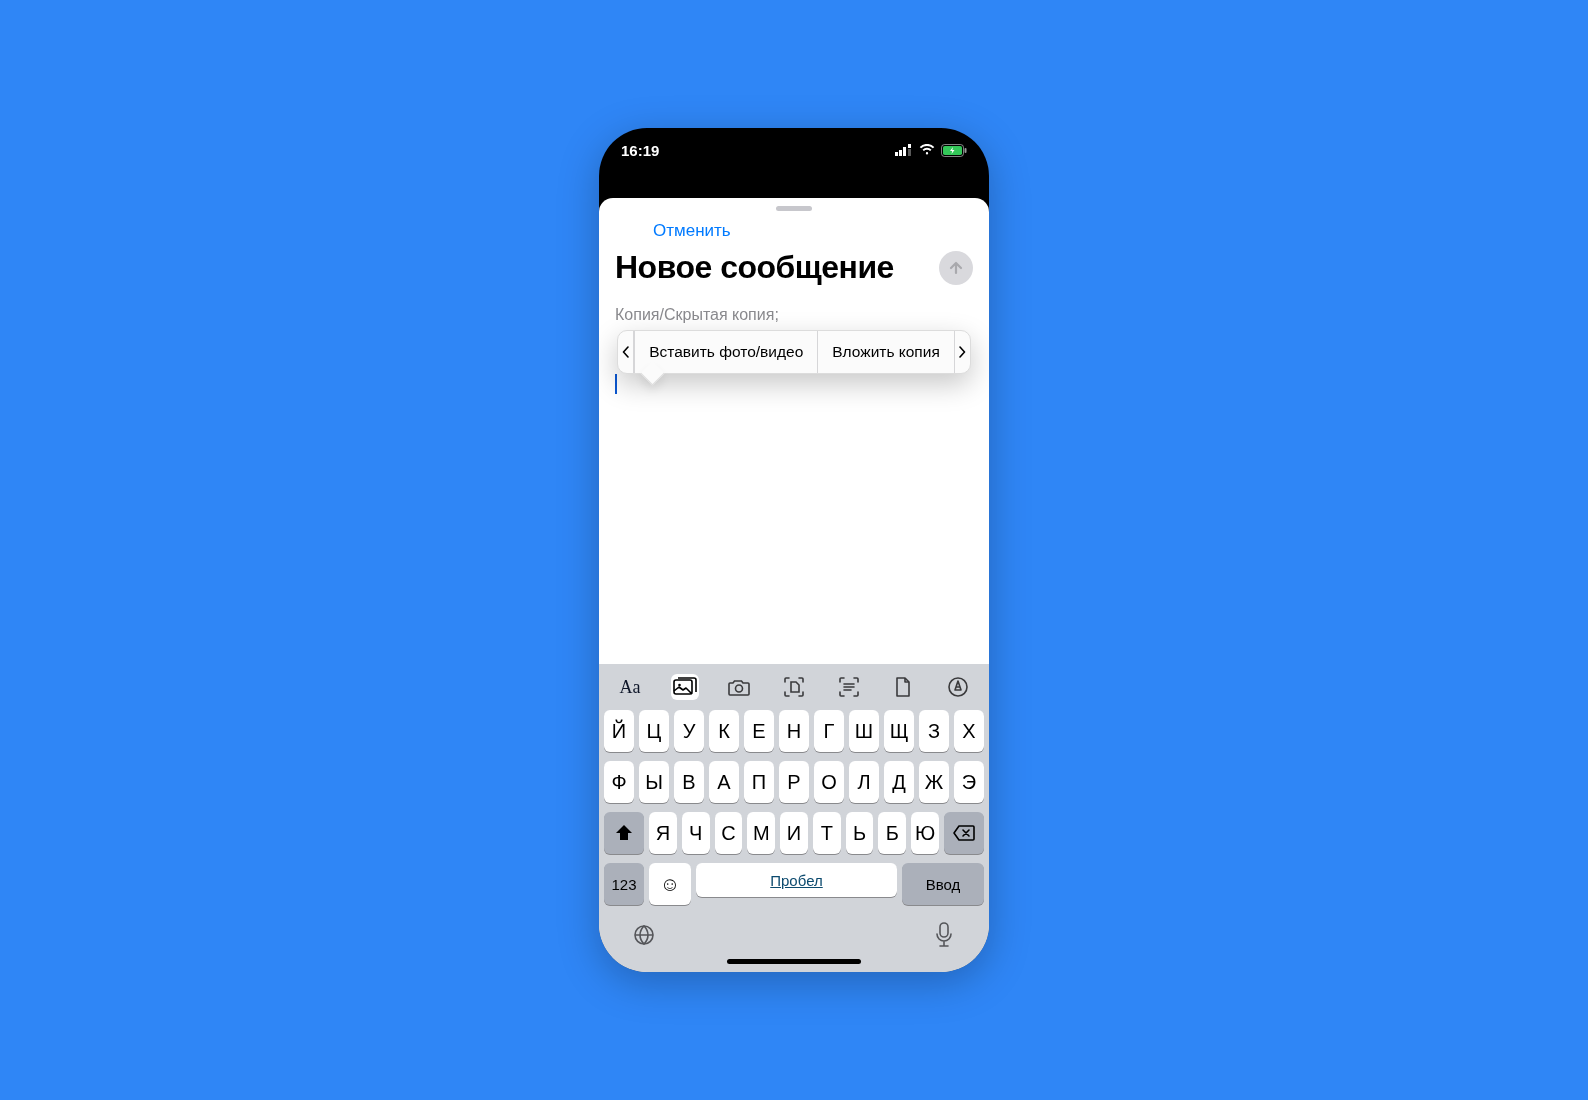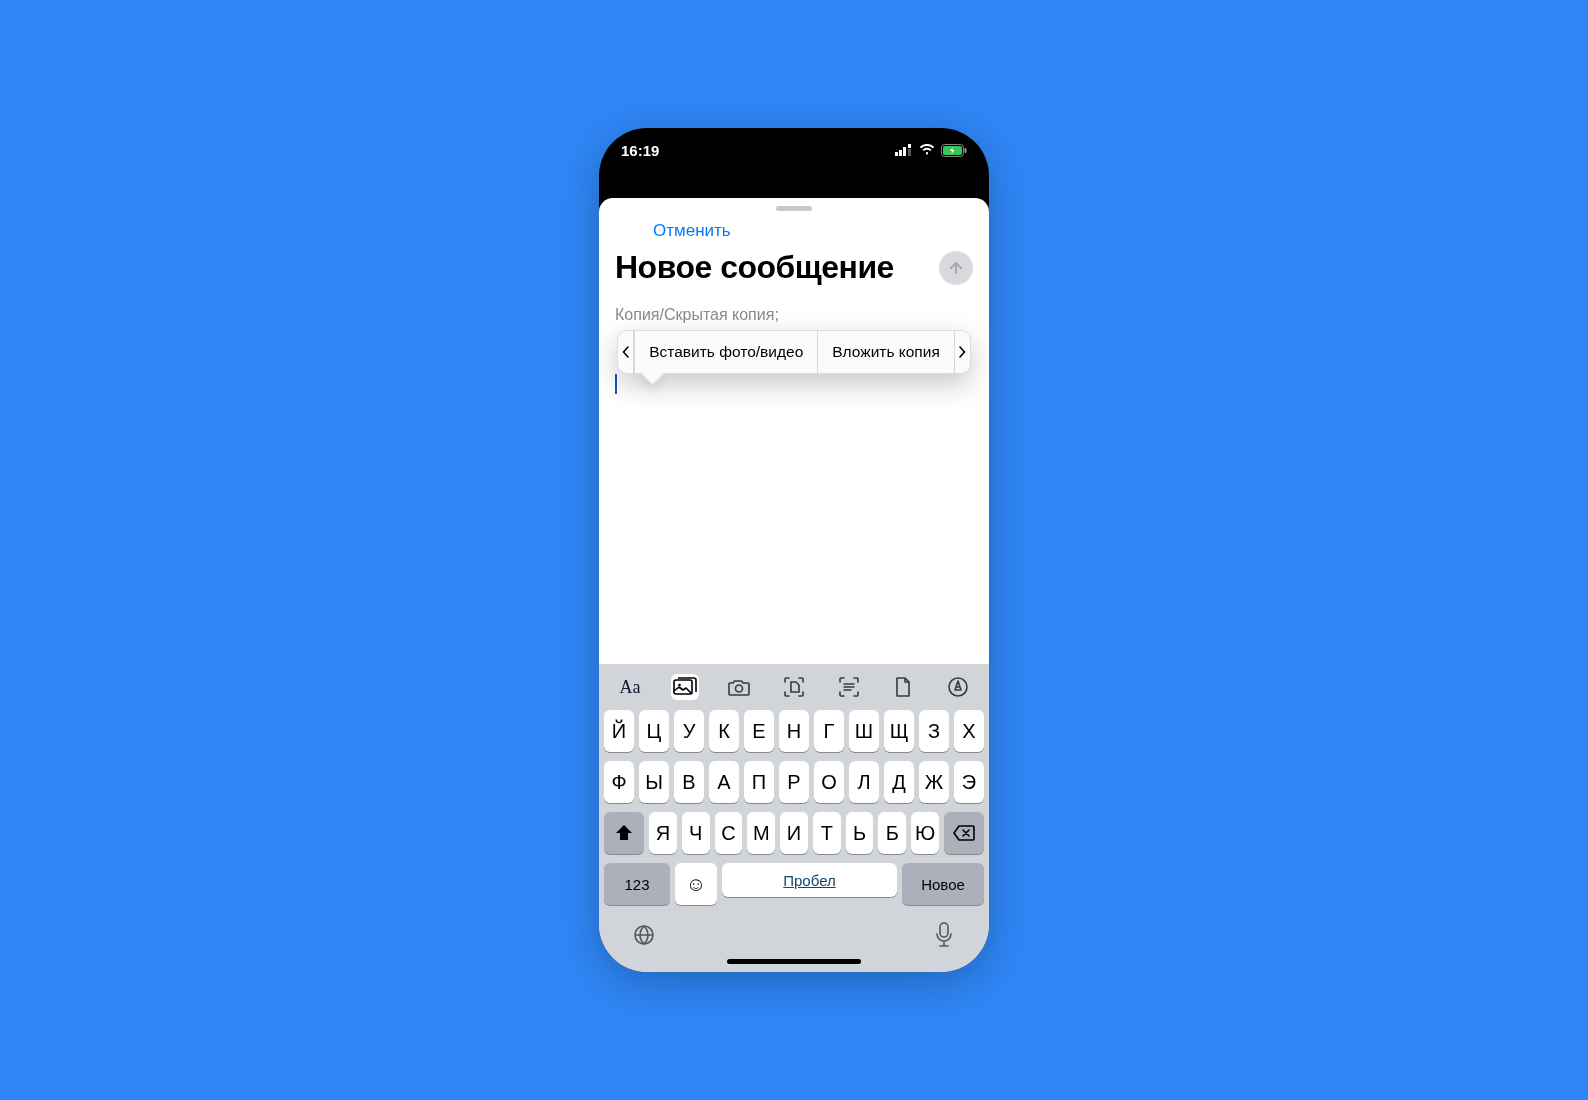--- a/index.html
+++ b/index.html
@@ -48,21 +48,21 @@
   .kb-tool { width:28px; height:26px; display:flex; align-items:center; justify-content:center; color:#0f172a; background:none; border:none; cursor:pointer;}
   .kb-tool.active { background:#fff; border-radius:6px; }
   .krow { display:flex; gap:5px; justify-content:center; margin-bottom:9px; padding:0 2px;}
   .kkey { flex:1; max-width:32px; height:42px; background:#fff; border-radius:6px; box-shadow:0 1px 0 #898a8d; display:flex; align-items:center; justify-content:center; font-size:20px; color:#000; border:none; cursor:pointer; font-weight:400;}
   .krow.r2 .kkey { max-width:30px; }
   .krow.r3 { padding: 0 2px; }
   .kmod { background:#fff; border-radius:6px; box-shadow:0 1px 0 #898a8d; display:flex; align-items:center; justify-content:center; border:none; cursor:pointer;}
   .kshift, .kback { width:40px; height:42px; background:#abb0ba; }
   .kback { background:#abb0ba; }
   .krow.r4 { gap:5px; padding:0 2px; margin-bottom:6px;}
-  .k123 { width:66px; height:42px; background:#abb0ba; font-size:15px; color:#000;text-align:center;}
+  .k123 { width:40px; height:42px; background:#abb0ba; font-size:15px; color:#000;text-align:center;}
   .kemoji { width:42px; height:42px; background:#fff; font-size:20px;}
   .kspace { flex:1; height:34px; background:#fff; font-size:15px; color:#0c4a6e;text-decoration:underline;}
   .kenter { width:82px; height:42px; background:#abb0ba; font-size:15px; color:#000;}
   .kb-bottom { display:flex; justify-content:space-between; padding:10px 28px 4px; align-items:center;}
   .kb-bottom button { background:none; border:none; color:#55565a; cursor:pointer; width:28px; height:28px; display:flex; align-items:center; justify-content:center;}
   .home-ind { width:134px; height:5px; background:#000; border-radius:3px; margin:6px auto 8px;}
   .Aa { font-family: Georgia, serif; }
 </style>
 </head>
 <body>
@@ -227,21 +227,21 @@
           <svg width="24" height="18" viewBox="0 0 24 18" fill="none" stroke="#000" stroke-width="1.6" stroke-linejoin="round">
               <path d="M7 2h14a1 1 0 011 1v12a1 1 0 01-1 1H7l-5-7 5-7z"></path>
               <path d="M11 6l6 6M17 6l-6 6" stroke-linecap="round"></path>
             </svg>
         </button>
       </div>
       <div class="krow r4">
         <button class="kmod k123">123</button>
         <button class="kmod kemoji">☺</button>
         <button class="kmod kspace">Пробел</button>
-        <button class="kmod kenter">Новое</button>
+        <button class="kmod kenter">Ввод</button>
       </div>
 
       <div class="kb-bottom">
         <button>
           <svg width="24" height="24" viewBox="0 0 24 24" fill="none" stroke="#55565a" stroke-width="1.6">
               <circle cx="12" cy="12" r="9"></circle>
               <path d="M3 12h18M12 3c2.5 2.5 4 5.5 4 9s-1.5 6.5-4 9c-2.5-2.5-4-5.5-4-9s1.5-6.5 4-9z"></path>
             </svg>
         </button>
         <button>

